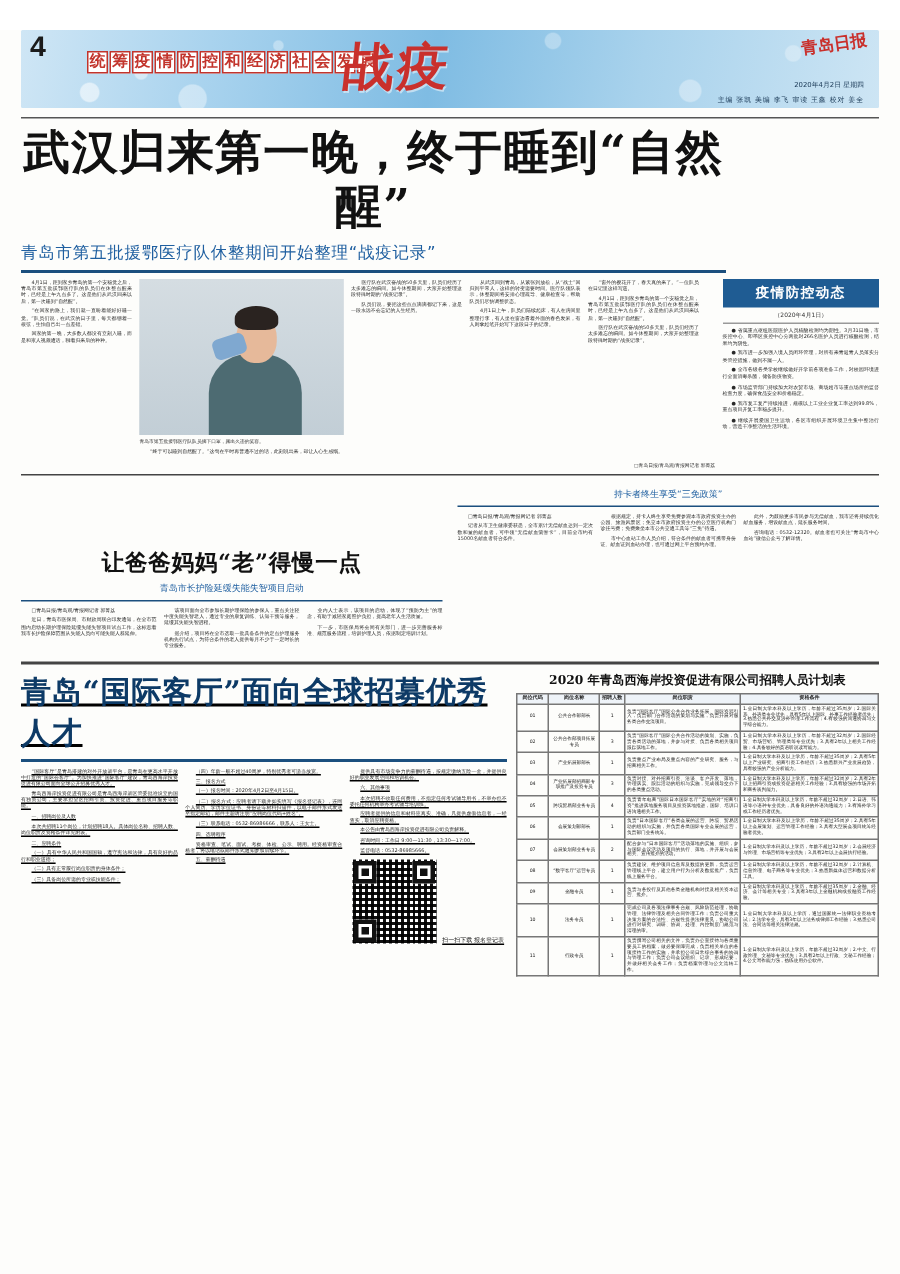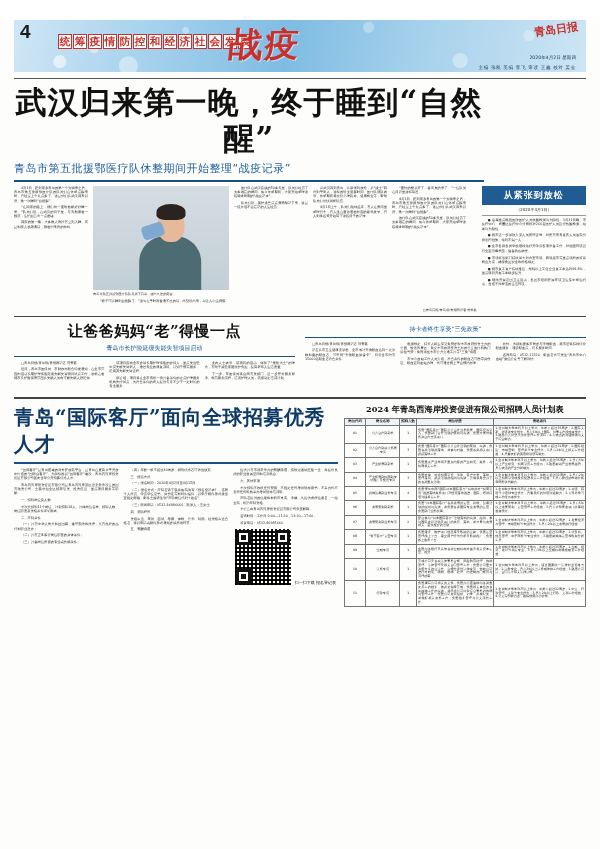--- a/index.html
+++ b/index.html
@@ -200,30 +200,31 @@
   
   .subs { margin: 5px 14px 0 14px; display: flex; gap: 10px; }
   .sub-art { flex: 1; }
   .sub-head {
     text-align: center;
     font-size: 15px;
     font-weight: bold;
     color: #111;
     font-family: "DejaVu Serif", serif;
     letter-spacing: .5px;
+    margin-top: 44px;
   }
   .sub-sub { text-align: center; font-size: 6px; color: #1f5fa0; margin-top: 3px; }
   .sub-rule { border-top: 1.5px solid #1b4f7e; margin-top: 3px; width: 100%; }
   .sub-cols { display: flex; gap: 5px; margin-top: 4px; }
   .sub-cols .col { flex: 1; }
 
   
   .lower-rule { margin: 6px 14px 0 14px; border-top: 2px solid #444; }
   .lower { margin: 5px 14px 0 14px; display: flex; gap: 6px; }
-  .lower-left { width: 326px; }
+  .lower-left { width: 326px; text-decoration: underline; }
   .lower-right { width: 244px; }
 
   .lower-head {
     font-size: 20px; font-weight: bold; color: #0d3a66;
     font-family: "DejaVu Serif", serif;
     letter-spacing: .5px;
     text-align: left;
   }
   .lower-rule2 { border-top: 2px solid #1b4f7e; margin-top: 4px; }
   .lower-cols { display: flex; gap: 5px; margin-top: 4px; }
@@ -344,21 +345,21 @@
         <div class="col tx" id="lc5">
             <p class="ind">“窗外的樱花开了，春天真的来了。”一位队员在日记里这样写道。</p>
             <p class="ind">4月1日，距到家乡青岛的第一个安稳觉之后，青岛市第五批援鄂医疗队的队员们在休整点醒来时，已经是上午九点多了。这是他们从武汉回来以后，第一次睡到“自然醒”。</p>
             <p class="ind">医疗队在武汉奋战的50多天里，队员们经历了太多难忘的瞬间。如今休整期间，大家开始整理这段特殊时期的“战疫记录”。</p>
           </div>
       </div>
       <div class="credit">□青岛日报/青岛观/青报网记者 郭菁荔</div>
     </div>
 
     <div class="upper-right">
-      <div class="sb-title">从紧张到放松</div>
+      <div class="sb-title">疫情防控动态</div>
       <div class="sb-date">（2020年4月1日）</div>
       <div class="sb-rule"></div>
       <div class="sb-body" id="sb-items">
           <p>● 省属重点枢纽医院医护人员核酸检测均为阴性。3月31日晚，市疫控中心、即墨区疫控中心分两批对266名医护人员进行核酸检测，结果均为阴性。</p>
           <p>● 我市进一步加强入境人员闭环管理，对所有来青返青人员落实分类管控措施，做到不漏一人。</p>
           <p>● 全市各级各类学校继续做好开学前各项准备工作，对校园环境进行全面消毒杀菌，储备防疫物资。</p>
           <p>● 市场监管部门持续加大对农贸市场、商场超市等重点场所的监督检查力度，确保食品安全和价格稳定。</p>
           <p>● 我市复工复产持续推进，规模以上工业企业复工率达到99.8%，重点项目开复工率稳步提升。</p>
           <p>● 继续开展爱国卫生运动，各区市组织开展环境卫生集中整治行动，营造干净整洁的生活环境。</p>
         </div>
@@ -457,21 +458,21 @@
                 </div>
             </div>
             <div class="qr-cap">扫一扫下载
 报名登记表</div>
           </div>
         </div>
       </div>
     </div>
 
     <div class="lower-right">
-      <div class="tbl-title">2024 年青岛西海岸投资促进有限公司招聘人员计划表</div>
+      <div class="tbl-title">2020 年青岛西海岸投资促进有限公司招聘人员计划表</div>
       <table class="plan">
         <colgroup>
           <col class="col-code">
             <col class="col-name">
             <col class="col-num">
             <col class="col-duty">
             <col class="col-req">
         </colgroup>
         <thead>
             <tr id="thead-row">

